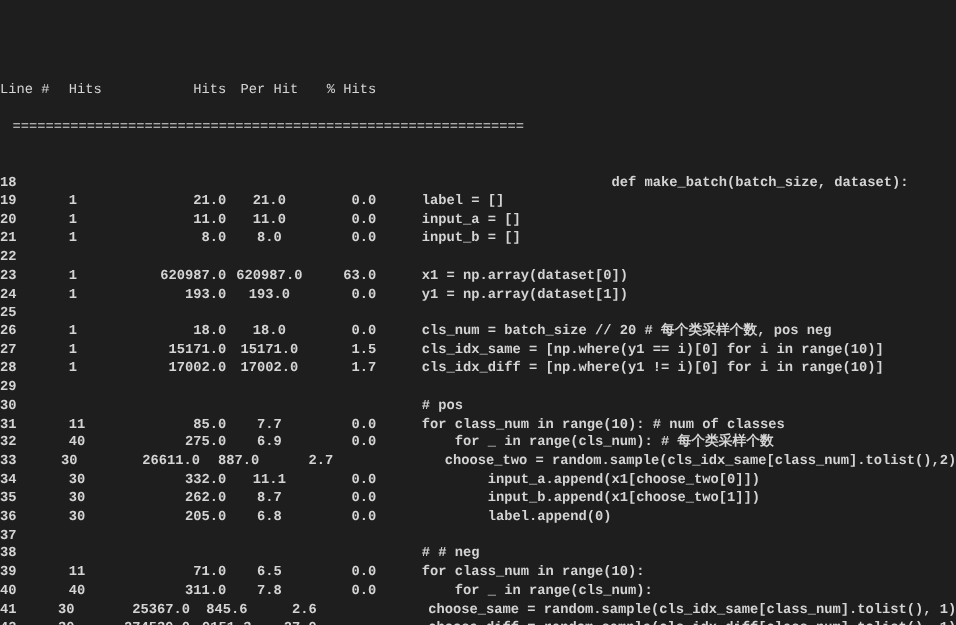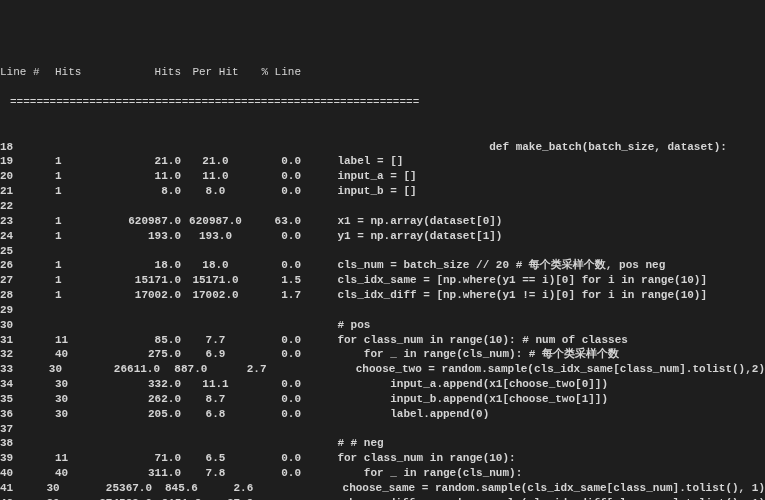--- a/index.html
+++ b/index.html
@@ -27,21 +27,21 @@
 </head>
 <body>
 
 
 
 <div class="row hdr">
   <span class="c-line">Line #</span>
   <span class="c-hits">Hits</span>
   <span class="c-time">Hits</span>
   <span class="c-perhit">Per Hit</span>
-  <span class="c-pct">% Line</span>
+  <span class="c-pct">% Hits</span>
 </div>
 <div class="rule">==============================================================</div>
 
 <div id="rows"><div class="row"><span class="c-line">18</span><span class="c-hits"></span><span class="c-time"></span><span class="c-perhit"></span><span class="c-pct"></span><span class="c-code">                           def make_batch(batch_size, dataset):</span></div><div class="row"><span class="c-line">19</span><span class="c-hits">1</span><span class="c-time">21.0</span><span class="c-perhit">21.0</span><span class="c-pct">0.0</span><span class="c-code">    label = []</span></div><div class="row"><span class="c-line">20</span><span class="c-hits">1</span><span class="c-time">11.0</span><span class="c-perhit">11.0</span><span class="c-pct">0.0</span><span class="c-code">    input_a = []</span></div><div class="row"><span class="c-line">21</span><span class="c-hits">1</span><span class="c-time">8.0</span><span class="c-perhit">8.0</span><span class="c-pct">0.0</span><span class="c-code">    input_b = []</span></div><div class="row"><span class="c-line">22</span><span class="c-hits"></span><span class="c-time"></span><span class="c-perhit"></span><span class="c-pct"></span><span class="c-code"></span></div><div class="row"><span class="c-line">23</span><span class="c-hits">1</span><span class="c-time">620987.0</span><span class="c-perhit">620987.0</span><span class="c-pct">63.0</span><span class="c-code">    x1 = np.array(dataset[0])</span></div><div class="row"><span class="c-line">24</span><span class="c-hits">1</span><span class="c-time">193.0</span><span class="c-perhit">193.0</span><span class="c-pct">0.0</span><span class="c-code">    y1 = np.array(dataset[1])</span></div><div class="row"><span class="c-line">25</span><span class="c-hits"></span><span class="c-time"></span><span class="c-perhit"></span><span class="c-pct"></span><span class="c-code"></span></div><div class="row"><span class="c-line">26</span><span class="c-hits">1</span><span class="c-time">18.0</span><span class="c-perhit">18.0</span><span class="c-pct">0.0</span><span class="c-code">    cls_num = batch_size // 20 # 每个类采样个数, pos neg</span></div><div class="row"><span class="c-line">27</span><span class="c-hits">1</span><span class="c-time">15171.0</span><span class="c-perhit">15171.0</span><span class="c-pct">1.5</span><span class="c-code">    cls_idx_same = [np.where(y1 == i)[0] for i in range(10)]</span></div><div class="row"><span class="c-line">28</span><span class="c-hits">1</span><span class="c-time">17002.0</span><span class="c-perhit">17002.0</span><span class="c-pct">1.7</span><span class="c-code">    cls_idx_diff = [np.where(y1 != i)[0] for i in range(10)]</span></div><div class="row"><span class="c-line">29</span><span class="c-hits"></span><span class="c-time"></span><span class="c-perhit"></span><span class="c-pct"></span><span class="c-code"></span></div><div class="row"><span class="c-line">30</span><span class="c-hits"></span><span class="c-time"></span><span class="c-perhit"></span><span class="c-pct"></span><span class="c-code">    # pos</span></div><div class="row"><span class="c-line">31</span><span class="c-hits">11</span><span class="c-time">85.0</span><span class="c-perhit">7.7</span><span class="c-pct">0.0</span><span class="c-code">    for class_num in range(10): # num of classes</span></div><div class="row"><span class="c-line">32</span><span class="c-hits">40</span><span class="c-time">275.0</span><span class="c-perhit">6.9</span><span class="c-pct">0.0</span><span class="c-code">        for _ in range(cls_num): # 每个类采样个数</span></div><div class="row"><span class="c-line">33</span><span class="c-hits">30</span><span class="c-time">26611.0</span><span class="c-perhit">887.0</span><span class="c-pct">2.7</span><span class="c-code">            choose_two = random.sample(cls_idx_same[class_num].tolist(),2)</span></div><div class="row"><span class="c-line">34</span><span class="c-hits">30</span><span class="c-time">332.0</span><span class="c-perhit">11.1</span><span class="c-pct">0.0</span><span class="c-code">            input_a.append(x1[choose_two[0]])</span></div><div class="row"><span class="c-line">35</span><span class="c-hits">30</span><span class="c-time">262.0</span><span class="c-perhit">8.7</span><span class="c-pct">0.0</span><span class="c-code">            input_b.append(x1[choose_two[1]])</span></div><div class="row"><span class="c-line">36</span><span class="c-hits">30</span><span class="c-time">205.0</span><span class="c-perhit">6.8</span><span class="c-pct">0.0</span><span class="c-code">            label.append(0)</span></div><div class="row"><span class="c-line">37</span><span class="c-hits"></span><span class="c-time"></span><span class="c-perhit"></span><span class="c-pct"></span><span class="c-code"></span></div><div class="row"><span class="c-line">38</span><span class="c-hits"></span><span class="c-time"></span><span class="c-perhit"></span><span class="c-pct"></span><span class="c-code">    # # neg</span></div><div class="row"><span class="c-line">39</span><span class="c-hits">11</span><span class="c-time">71.0</span><span class="c-perhit">6.5</span><span class="c-pct">0.0</span><span class="c-code">    for class_num in range(10):</span></div><div class="row"><span class="c-line">40</span><span class="c-hits">40</span><span class="c-time">311.0</span><span class="c-perhit">7.8</span><span class="c-pct">0.0</span><span class="c-code">        for _ in range(cls_num):</span></div><div class="row"><span class="c-line">41</span><span class="c-hits">30</span><span class="c-time">25367.0</span><span class="c-perhit">845.6</span><span class="c-pct">2.6</span><span class="c-code">            choose_same = random.sample(cls_idx_same[class_num].tolist(), 1)</span></div><div class="row"><span class="c-line">42</span><span class="c-hits">30</span><span class="c-time">274539.0</span><span class="c-perhit">9151.3</span><span class="c-pct">27.9</span><span class="c-code">            choose_diff = random.sample(cls_idx_diff[class_num].tolist(), 1)</span></div></div>
 
 
 
 
 
 

